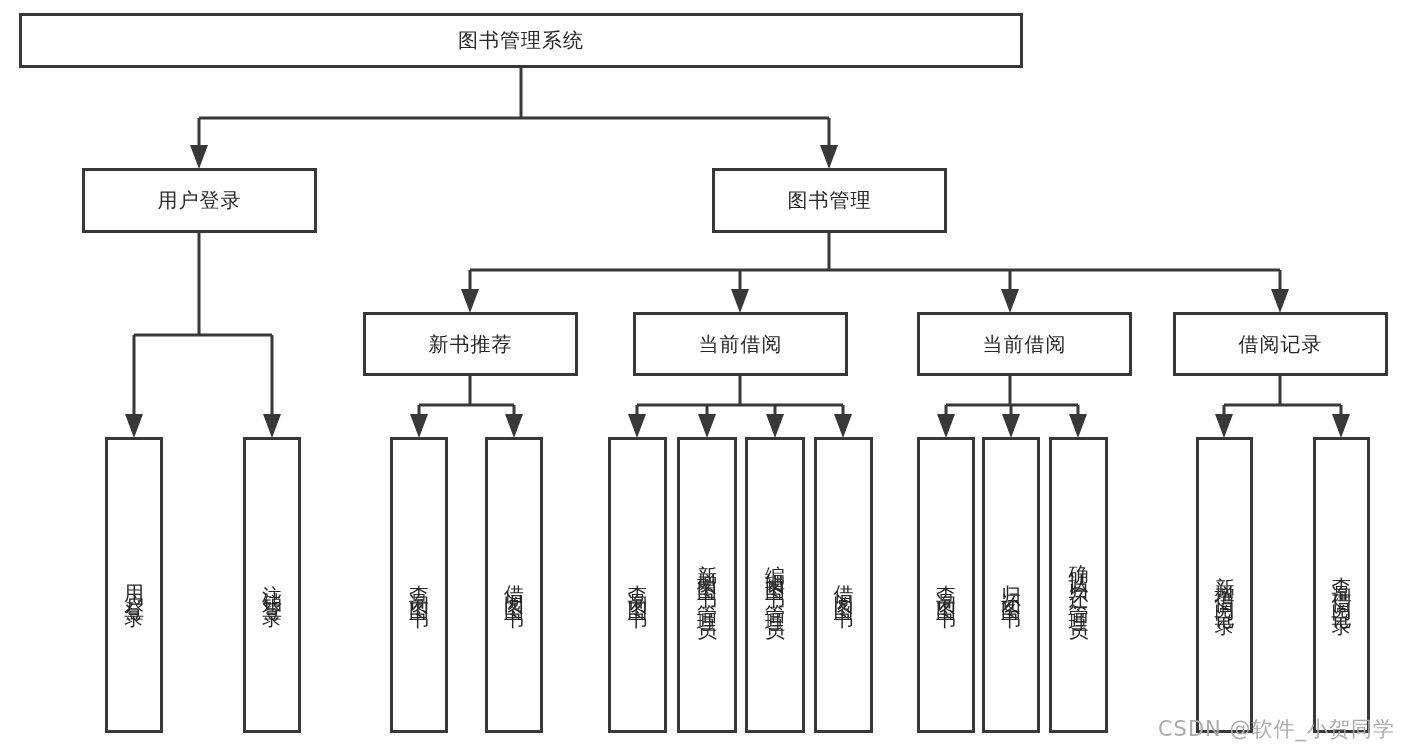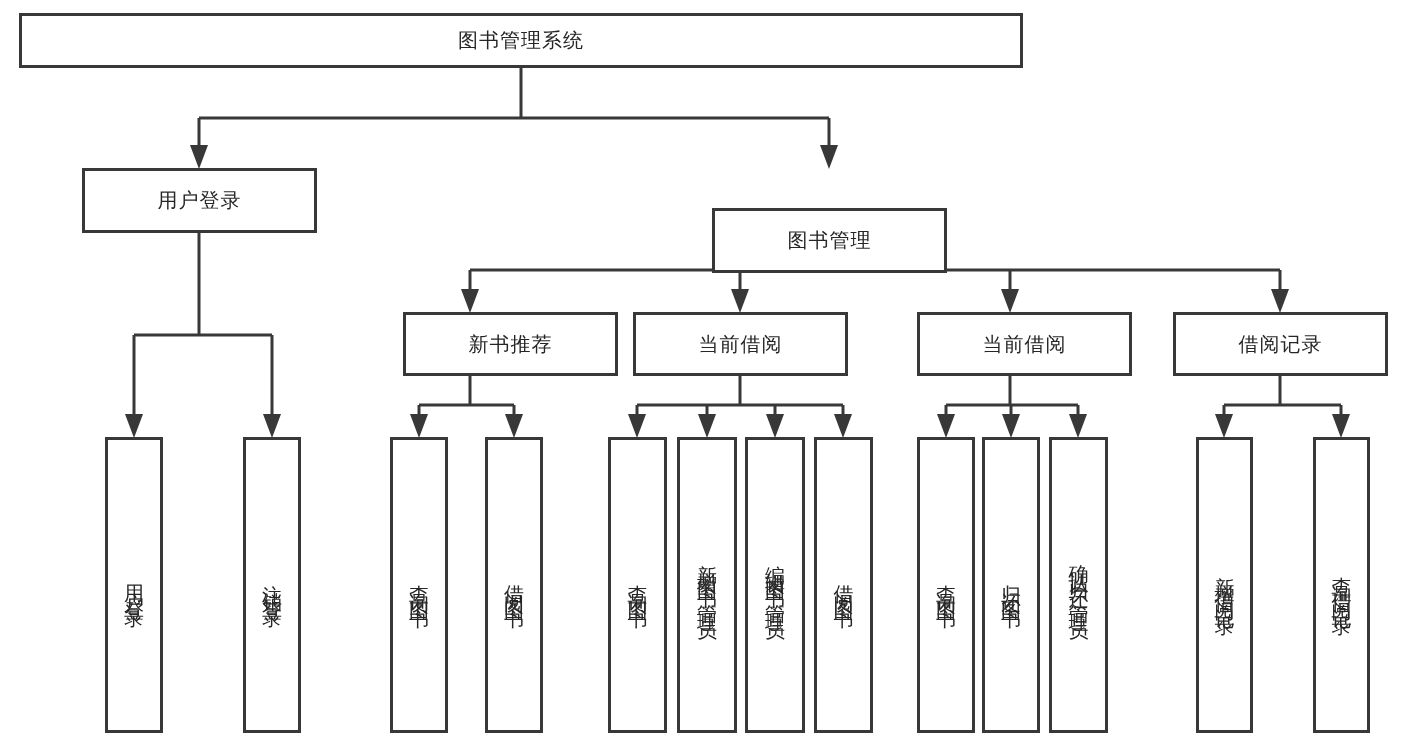--- a/index.html
+++ b/index.html
@@ -33,24 +33,24 @@
     writing-mode: vertical-rl;
     font-size: 20px;
     letter-spacing: 8px;
     line-height: 1.05;
     white-space: nowrap;
   }
   
   .n-root  { left: 19px;  top: 13px;  width: 1004px; height: 55px; }
   
   .n-l1a   { left: 82px;  top: 168px; width: 235px;  height: 65px; }
-  .n-l1b   { left: 712px; top: 168px; width: 235px;  height: 65px; margin-top: 40px; }
+  .n-l1b   { left: 712px; top: 168px; width: 235px;  height: 65px; }
   
   .n-l2    { top: 312px; width: 215px; height: 64px; }
-  .n-l2a   { left: 363px; margin-left: 40px; }
+  .n-l2a   { left: 363px; }
   .n-l2b   { left: 633px; }
   .n-l2c   { left: 903px; margin-left: 14px; }
   .n-l2d   { left: 1173px; }
   
   .vnode   { top: 437px; height: 296px; width: 58px; }
   .lf1  { left: 105px; }
   .lf2  { left: 243px; }
   .lf3  { left: 390px; }
   .lf4  { left: 485px; }
   .lf5  { left: 608px; width: 59px; }
@@ -163,13 +163,14 @@
   <div class="vnode lf11">
     <span>确认归还（管理员）</span>
   </div>
   <div class="vnode lf12">
     <span>新增借阅记录</span>
   </div>
   <div class="vnode lf13">
     <span>查询借阅记录</span>
   </div>
 
+  <div class="watermark">CSDN @软件_小贺同学</div>
 </div>
 
 </body></html>

